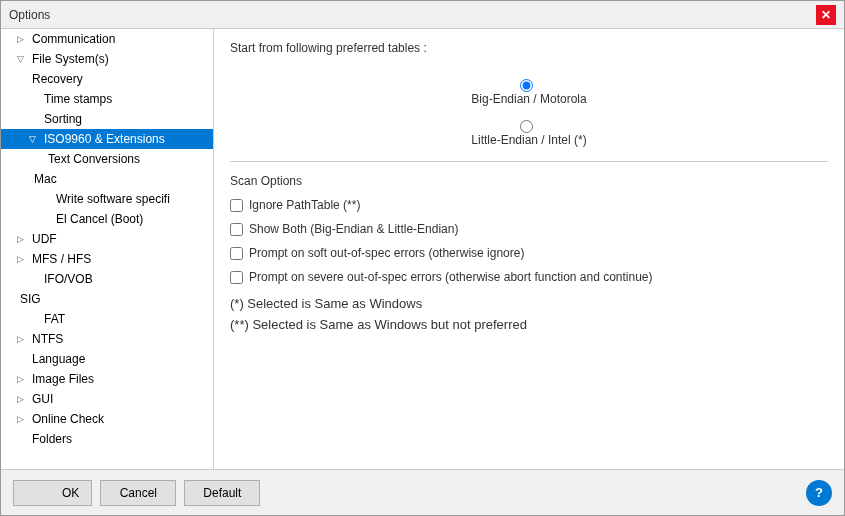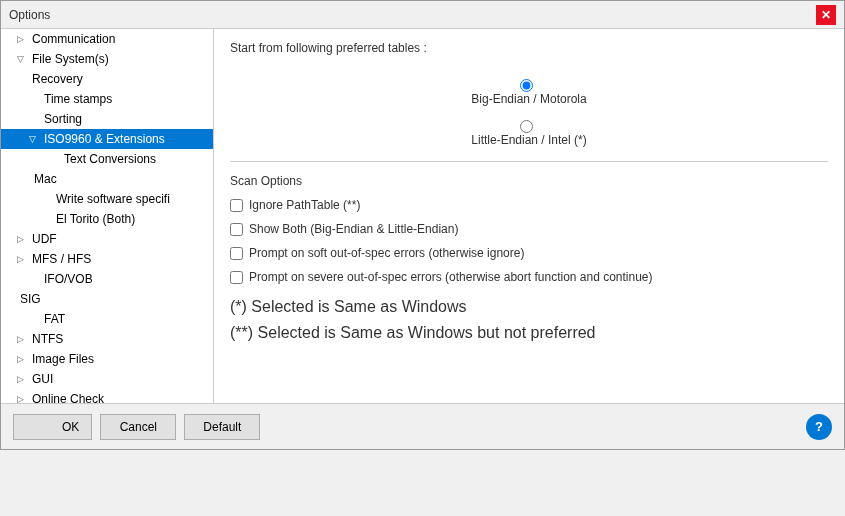--- a/index.html
+++ b/index.html
@@ -6,21 +6,21 @@
     body {
       font-family: 'Segoe UI', Tahoma, Geneva, Verdana, sans-serif;
       font-size: 12px;
       background: #f0f0f0;
       width: 845px;
       height: 516px;
       overflow: hidden;
     }
     .window {
       width: 845px;
-      height: 450px;
+      height: 516px;
       background: #f0f0f0;
       border: 1px solid #999;
       display: flex;
       flex-direction: column;
     }
     .title-bar {
       background: #f0f0f0;
       height: 28px;
       display: flex;
       align-items: center;
@@ -134,21 +134,21 @@
       align-items: center;
       margin-bottom: 10px;
       font-size: 12px;
       color: #333;
     }
     .checkbox-option input[type="checkbox"] {
       margin-right: 6px;
       cursor: pointer;
     }
     .note-text {
-      font-size: 16px;
+      font-size: 13px;
       color: #333;
       line-height: 1.6;
     }
     .bottom-bar {
       height: 46px;
       background: #f0f0f0;
       border-top: 1px solid #ccc;
       display: flex;
       align-items: center;
       padding: 0 12px;
@@ -215,35 +215,35 @@
             <span>Time stamps</span>
           </div>
           <div class="tree-item" style="padding-left: 28px;">
             <span class="arrow" style="margin-right: 3px; font-size: 9px;"></span>
             <span>Sorting</span>
           </div>
           <div class="tree-item selected" style="padding-left: 28px;">
             <span class="arrow" style="margin-right: 3px; font-size: 9px;">▽</span>
             <span>ISO9960 &amp; Extensions</span>
           </div>
-          <div class="tree-item" style="padding-left: 48px;">
+          <div class="tree-item" style="padding-left: 32px;">
             <span class="arrow" style="margin-right: 3px; font-size: 9px;"></span>
             <span>Text Conversions</span>
           </div>
           <div class="tree-item" style="padding-left: 18px;">
             <span class="arrow" style="margin-right: 3px; font-size: 9px;"></span>
             <span>Mac</span>
           </div>
           <div class="tree-item" style="padding-left: 40px;">
             <span class="arrow" style="margin-right: 3px; font-size: 9px;"></span>
             <span>Write software specifi</span>
           </div>
           <div class="tree-item" style="padding-left: 40px;">
             <span class="arrow" style="margin-right: 3px; font-size: 9px;"></span>
-            <span>El Torito (Both)</span>
+            <span>El Cancel (Boot)</span>
           </div>
           <div class="tree-item" style="padding-left: 16px;">
             <span class="arrow" style="margin-right: 3px; font-size: 9px;">▷</span>
             <span>UDF</span>
           </div>
           <div class="tree-item" style="padding-left: 16px;">
             <span class="arrow" style="margin-right: 3px; font-size: 9px;">▷</span>
             <span>MFS / HFS</span>
           </div>
           <div class="tree-item" style="padding-left: 28px;">
@@ -254,20 +254,24 @@
             <span class="arrow" style="margin-right: 3px; font-size: 9px;"></span>
             <span>SIG</span>
           </div>
           <div class="tree-item" style="padding-left: 28px;">
             <span class="arrow" style="margin-right: 3px; font-size: 9px;"></span>
             <span>FAT</span>
           </div>
           <div class="tree-item" style="padding-left: 16px;">
             <span class="arrow" style="margin-right: 3px; font-size: 9px;">▷</span>
             <span>NTFS</span>
+          </div>
+          <div class="tree-item" style="padding-left: 16px;">
+            <span class="arrow" style="margin-right: 3px; font-size: 9px;"></span>
+            <span>Language</span>
           </div>
           <div class="tree-item" style="padding-left: 16px;">
             <span class="arrow" style="margin-right: 3px; font-size: 9px;">▷</span>
             <span>Image Files</span>
           </div>
           <div class="tree-item" style="padding-left: 16px;">
             <span class="arrow" style="margin-right: 3px; font-size: 9px;">▷</span>
             <span>GUI</span>
           </div>
           <div class="tree-item" style="padding-left: 16px;">

